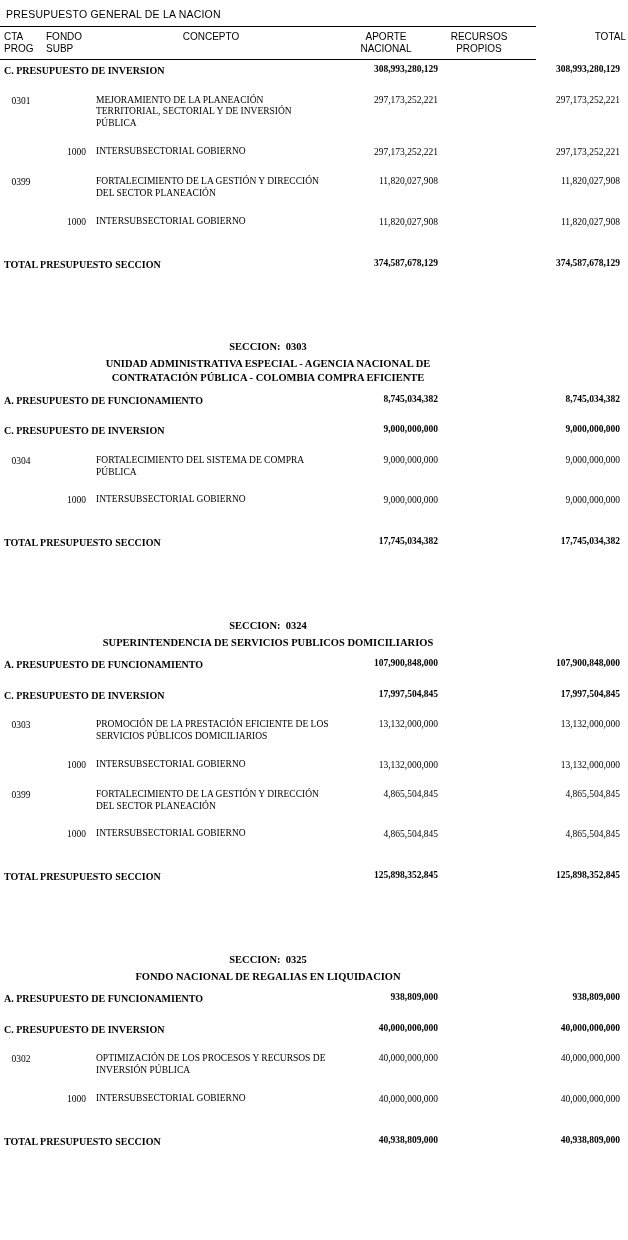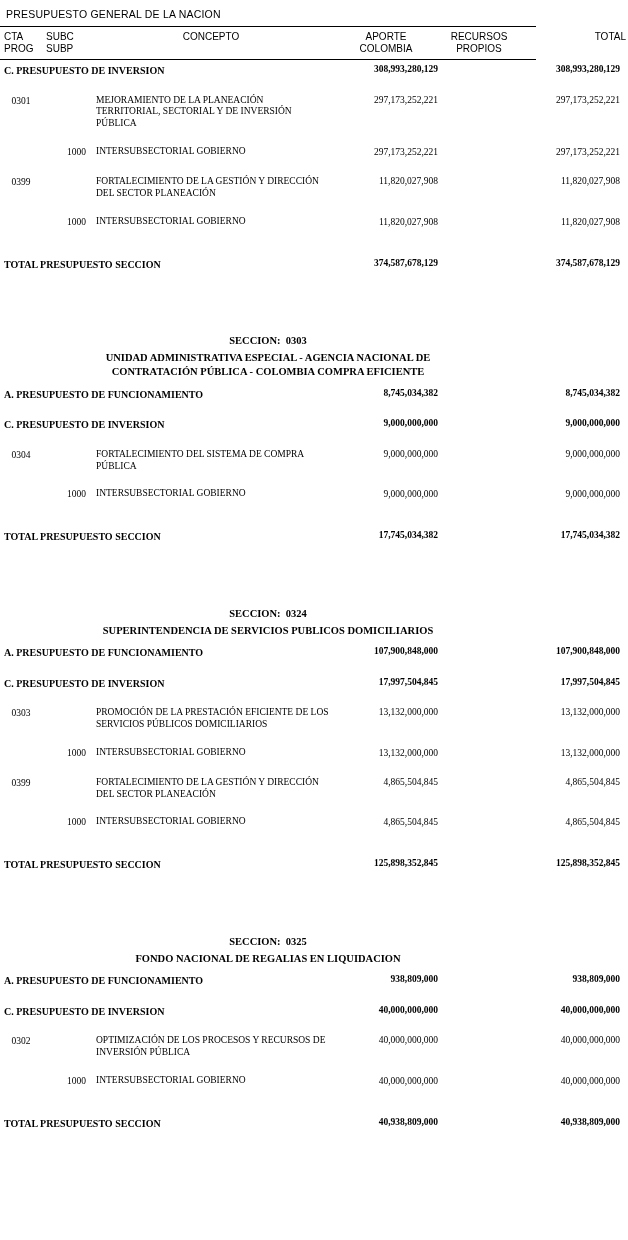--- a/index.html
+++ b/index.html
@@ -102,21 +102,21 @@
     padding-left: 6px;
   }
   tr.spacer td { height: 10px; padding: 0; }
   tr.spacer-lg td { height: 22px; padding: 0; }
 
   .section-block {
     text-align: center;
     font-weight: bold;
     font-size: 10.5px;
     line-height: 1.35;
-    margin: 20px 0 4px 0;
+    margin: 26px 0 4px 0;
   }
   .section-head {
     margin-bottom: 3px;
   }
   .section-name {
     padding: 0 70px;
   }
   .gap-lg { height: 40px; }
 </style>
 </head>
@@ -136,27 +136,27 @@
         <col class="c-rec">
         <col class="c-total">
     </colgroup>
     <thead>
       <tr>
         <th class="h-cta">
           <div>CTA</div>
           <div>PROG</div>
         </th>
         <th class="h-subc">
-          <div>SUBC</div>
+          <div>FONDO</div>
           <div>SUBP</div>
         </th>
         <th class="h-concept">CONCEPTO</th>
         <th class="h-aporte">
           <div>APORTE</div>
-          <div>COLOMBIA</div>
+          <div>NACIONAL</div>
         </th>
         <th class="h-rec">
           <div>RECURSOS</div>
           <div>PROPIOS</div>
         </th>
         <th class="h-total">TOTAL</th>
       </tr>
     </thead>
   </table>
   <hr class="rule">

